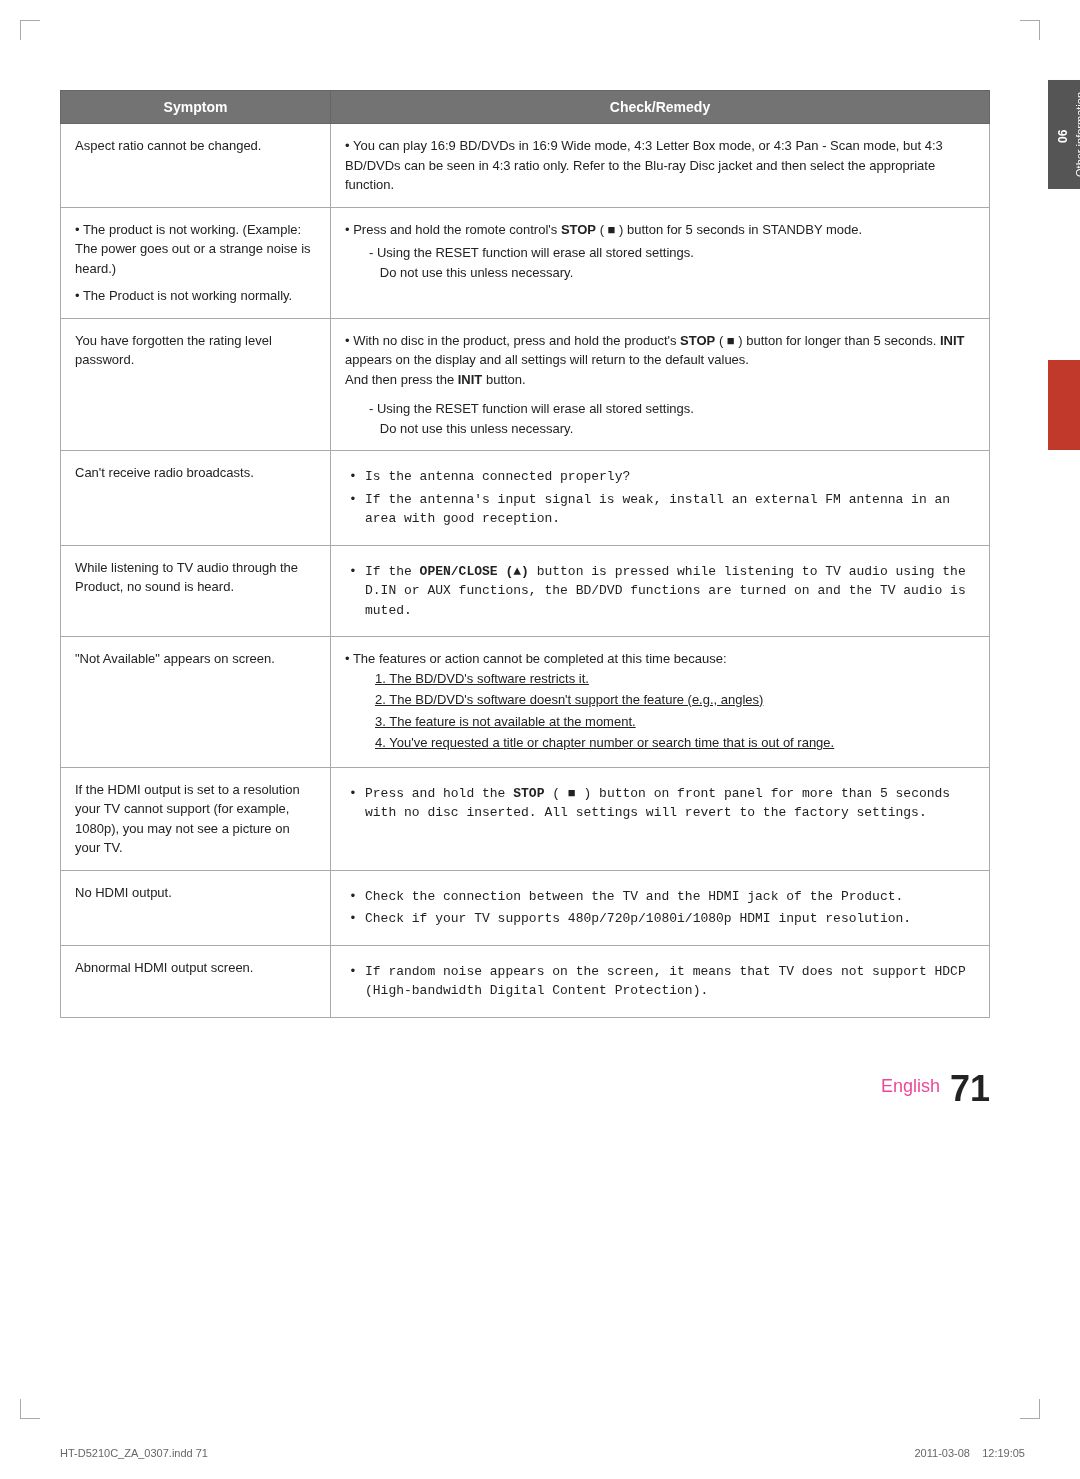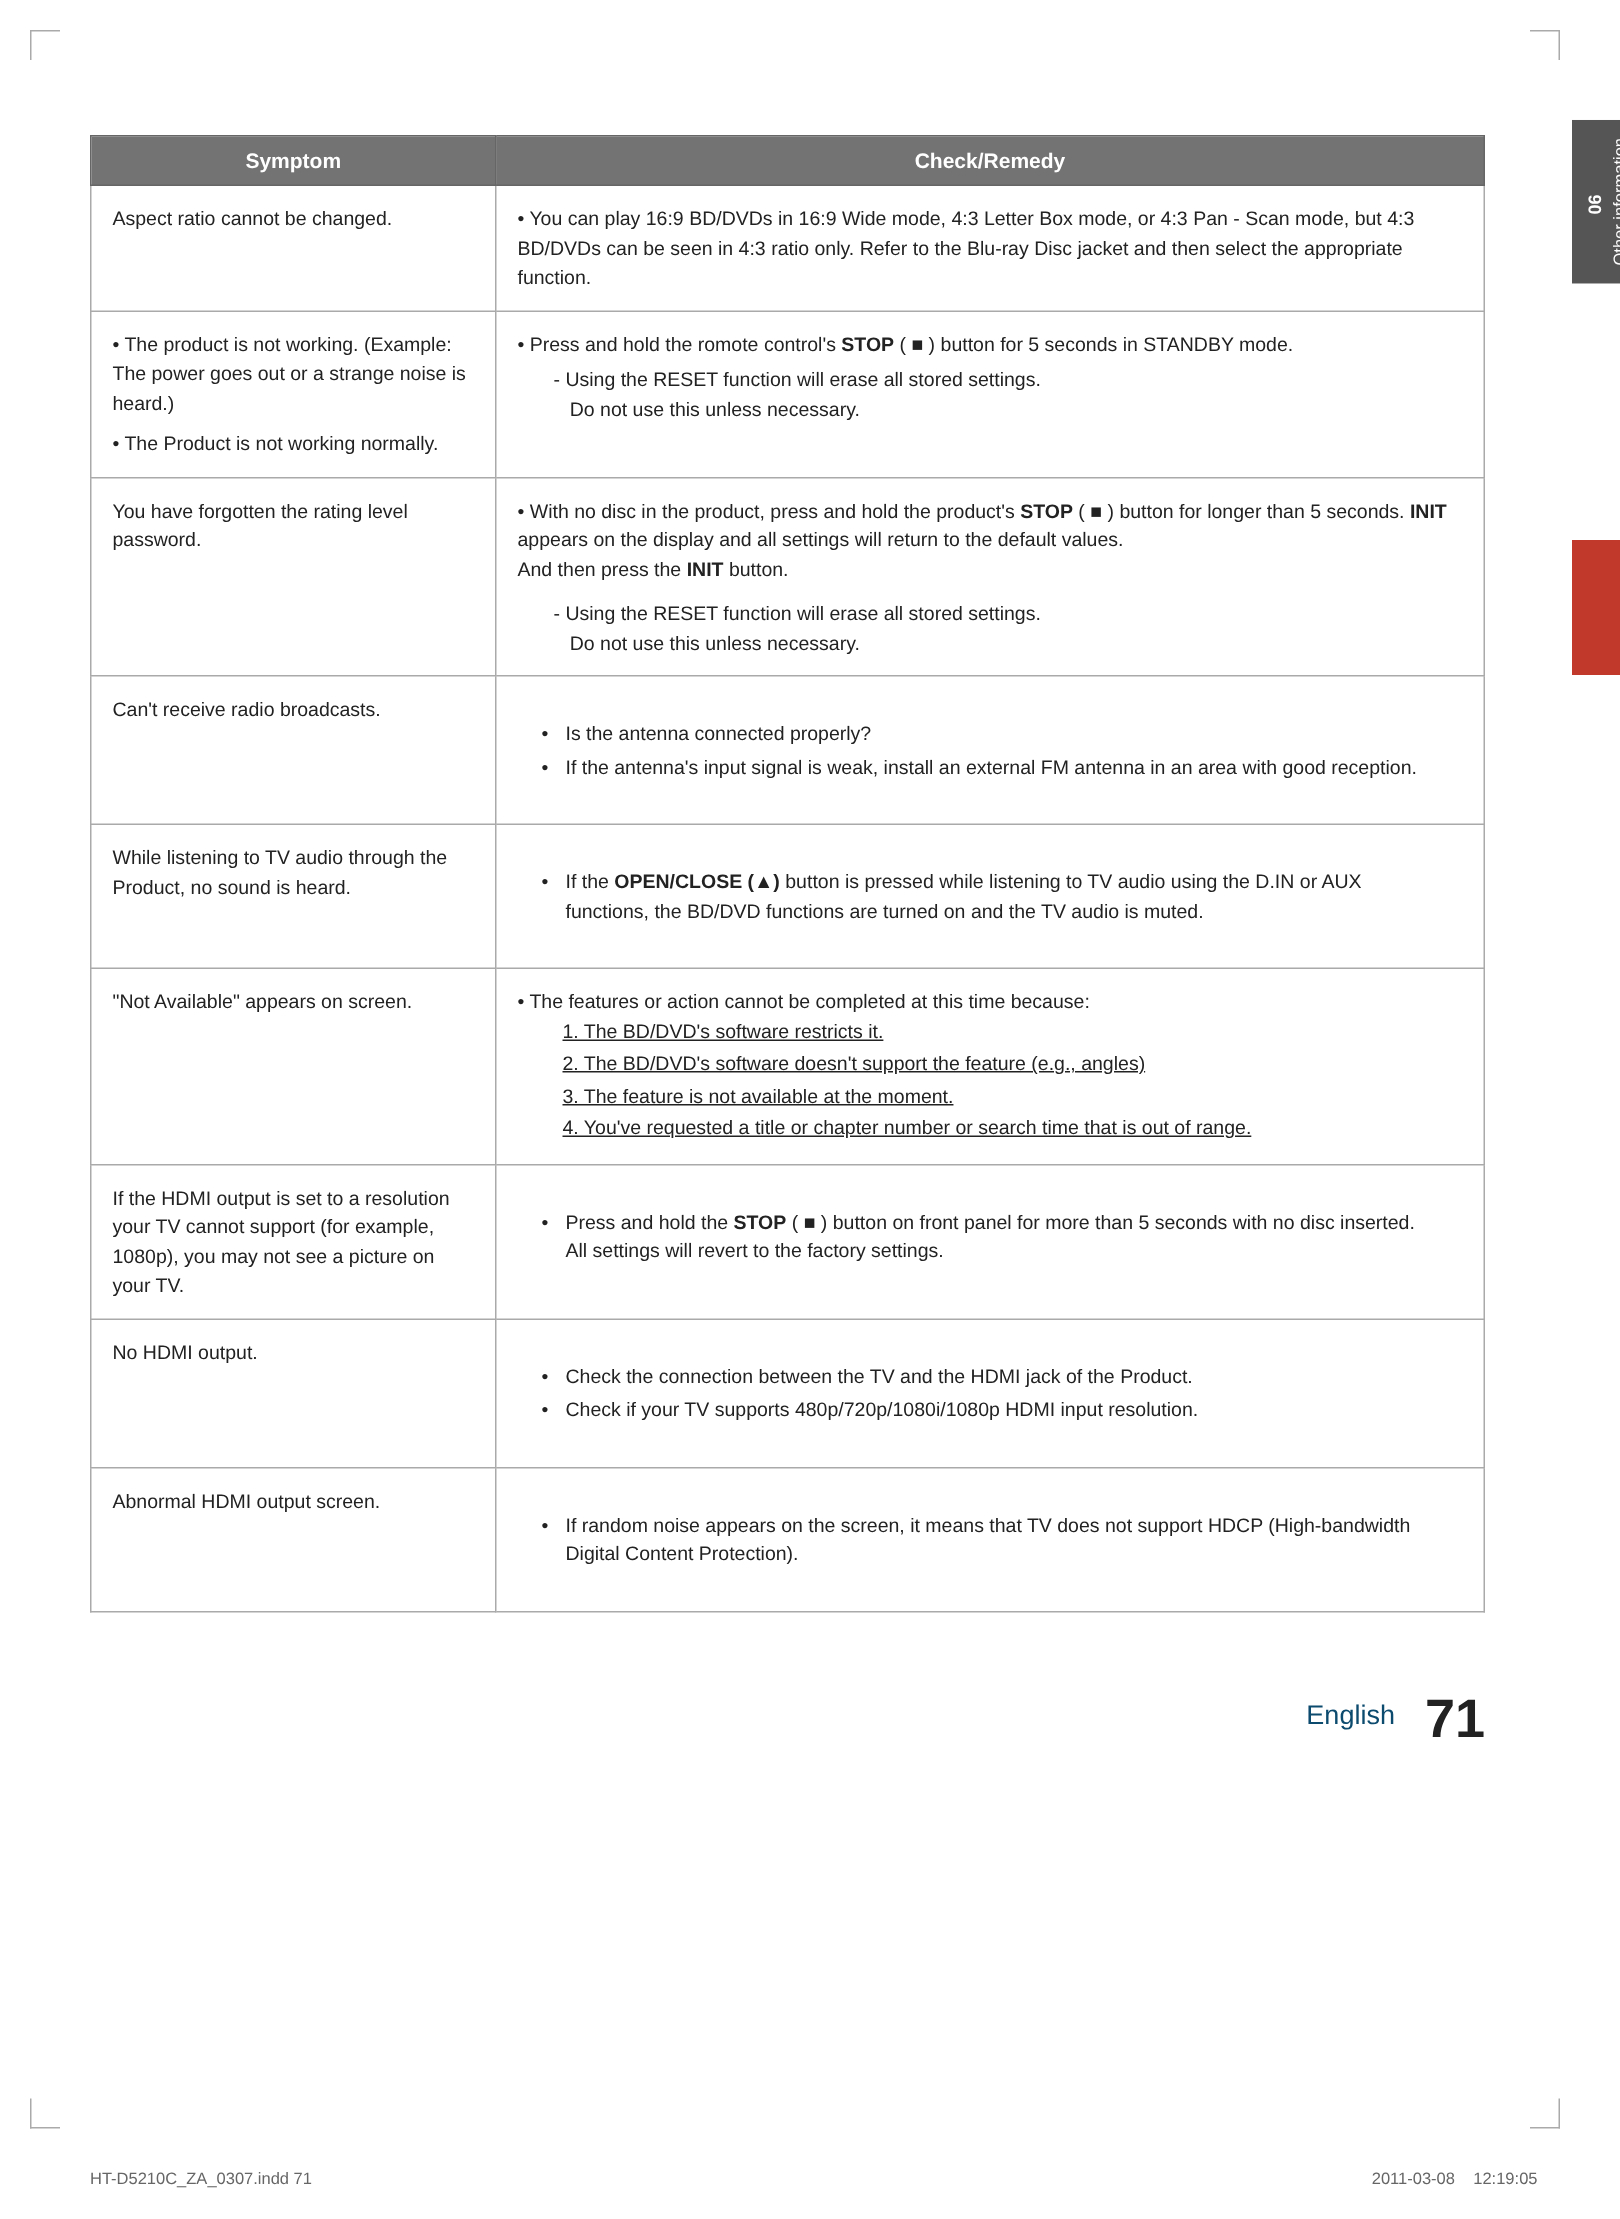--- a/index.html
+++ b/index.html
@@ -102,21 +102,22 @@
       font-weight: normal;
       font-size: 13px;
     }
     tbody tr td:last-child {
       font-size: 13px;
       font-weight: normal;
     }
     ul.remedy-list {
       list-style: none;
       padding: 0;
-      margin: 16px;
+      margin: 4px;
+      font-family: Liberation Mono, monospace;
     }
     ul.remedy-list li {
       padding-left: 16px;
       position: relative;
       margin-bottom: 3px;
     }
     ul.remedy-list li::before {
       content: "•";
       position: absolute;
       left: 0;
@@ -145,22 +146,22 @@
       color: #666;
     }
     .page-num-area {
       display: flex;
       justify-content: flex-end;
       margin-right: 90px;
       margin-top: 20px;
     }
     .english-label {
       font-size: 18px;
-      color: #0c4a6e;
-      margin-right: 20px;
+      color: #ec4899;
+      margin-right: 10px;
       margin-top: 8px;
     }
   </style>
 </head>
 <body>
 
 <div class="page-container">
 
   <div class="corner-mark corner-tl"></div>
   <div class="corner-mark corner-tr"></div>

